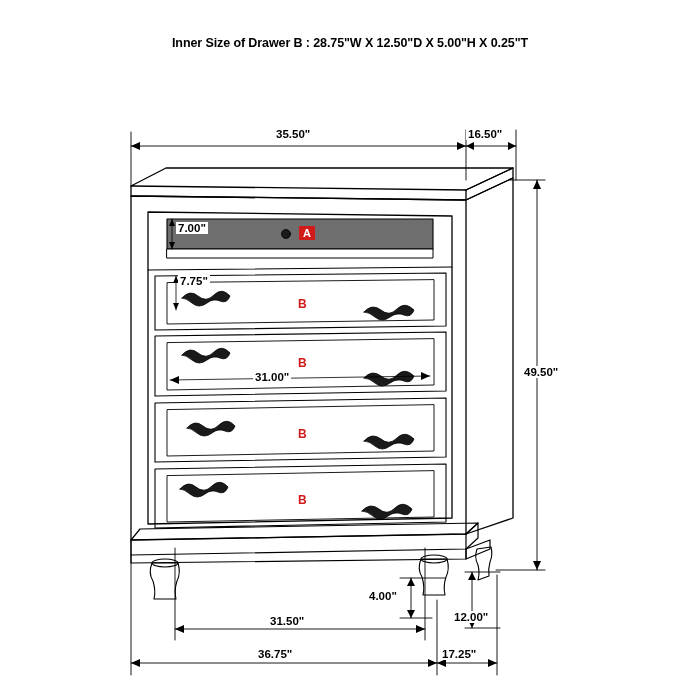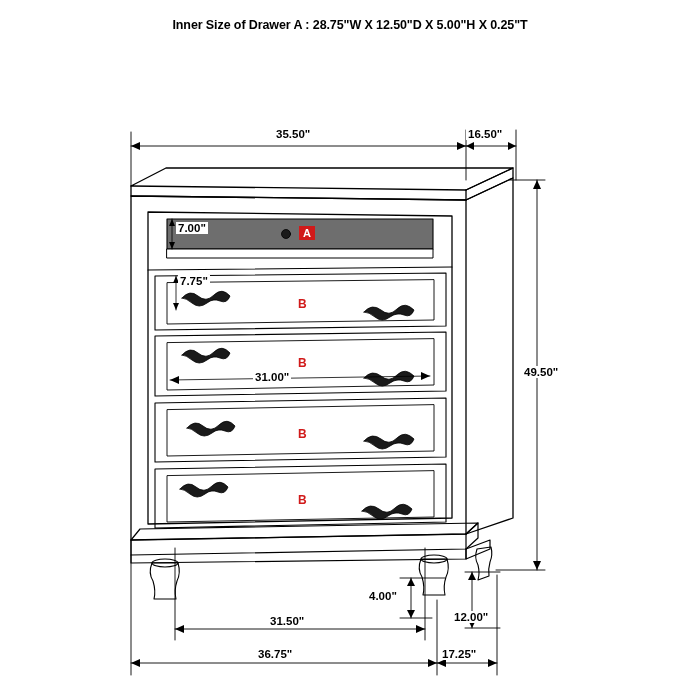--- a/index.html
+++ b/index.html
@@ -58,21 +58,21 @@
     background: #d11a1a;
     padding: 1px 4px;
     line-height: 1.1;
   }
 </style>
 </head>
 <body>
 
 <div id="stage">
 
-  <div class="hdr" id="hdr1">Inner Size of Drawer A : 28.75"W X 12.50"D X 5.00"H X  0.25"T</div>
+  <div class="hdr" id="hdr2">Inner Size of Drawer B : 28.75"W X 12.50"D X 5.00"H X  0.25"T</div>
 
   <svg width="700" height="700" viewBox="0 0 700 700">
     <g fill="none" stroke="#000" stroke-width="1.2" stroke-linejoin="round" stroke-linecap="round">
 
       <g stroke-width="0.9">
 
         <line x1="131" y1="132" x2="131" y2="186"></line>
         <line x1="466" y1="130" x2="466" y2="180"></line>
         <line x1="516" y1="130" x2="516" y2="180"></line>
 

